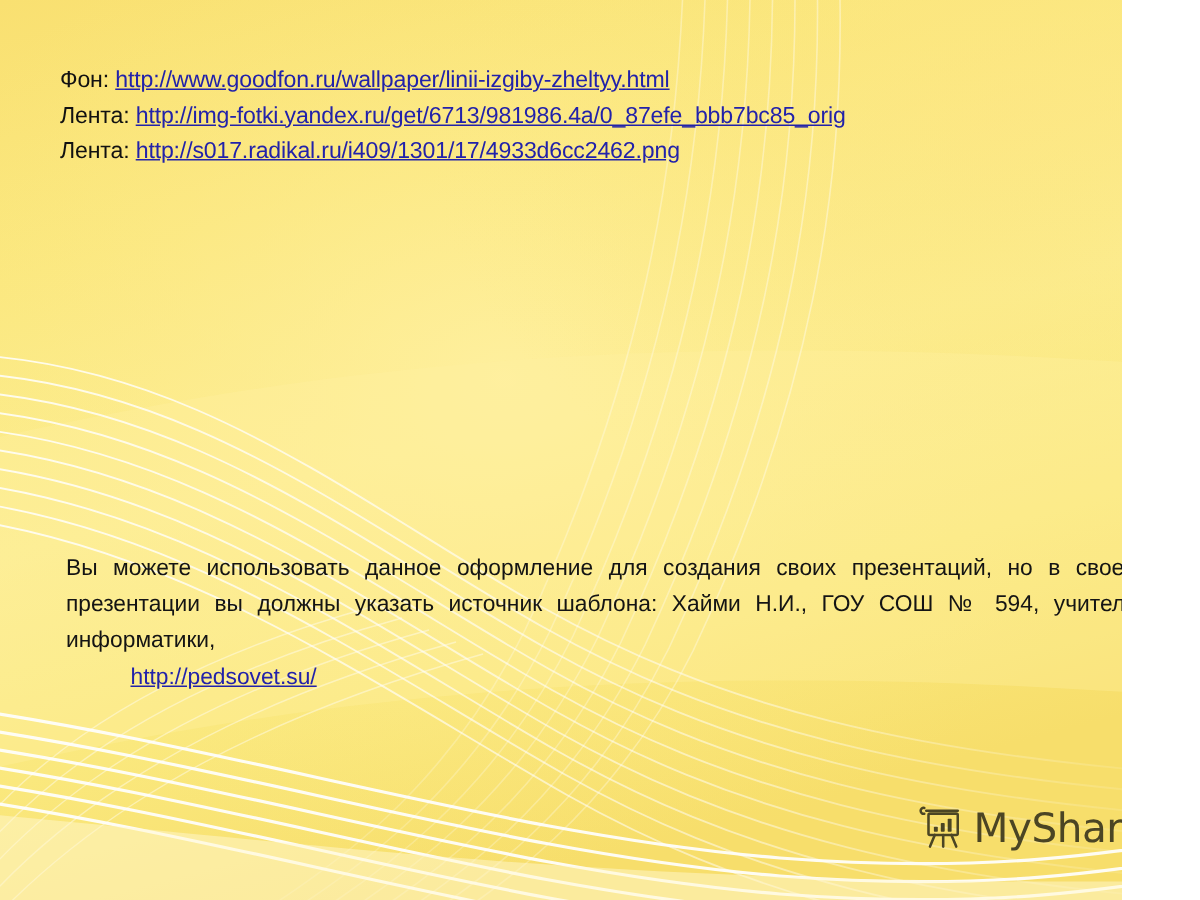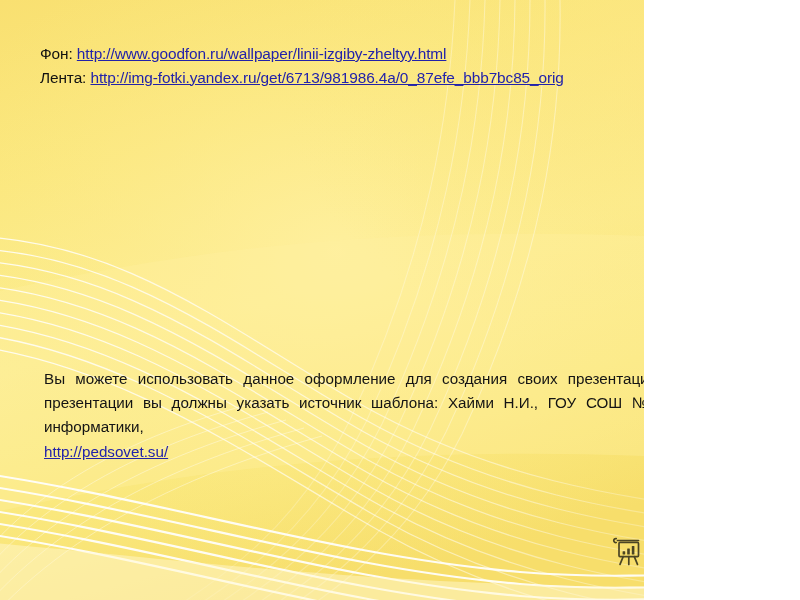--- a/index.html
+++ b/index.html
@@ -7,21 +7,21 @@
     margin: 0;
     padding: 0;
     background: #ffffff;
   }
   body {
     font-family: "Liberation Sans", "DejaVu Sans", sans-serif;
   }
 
   #slide {
     position: relative;
-    width: 644px;
+    width: 748px;
     height: 600px;
     overflow: hidden;
     background: #a3a3a3;
   }
 
   
   #bg-art {
     position: absolute;
     inset: 0;
     width: 800px;
@@ -68,20 +68,21 @@
   }
   #notice .notice-body {
     display: block;
   }
   #notice .notice-link {
     display: inline-block;
     color: #2222aa;
     text-decoration: underline;
     text-underline-offset: 1px;
     margin-top: 0;
+    margin-left: 43px;
   }
   #notice-line-4 {
     display: block;
   }
 
   
   #myshared-logo {
     position: absolute;
     left: 611px;
     top: 534px;
@@ -211,20 +212,24 @@
 
   <div id="link-list">
     <div class="link-row">
       <span class="lbl">Фон:</span>
       <span class="url">http://www.goodfon.ru/wallpaper/linii-izgiby-zheltyy.html</span>
     </div>
     <div class="link-row">
       <span class="lbl">Лента:</span>
       <span class="url">http://img-fotki.yandex.ru/get/6713/981986.4a/0_87efe_bbb7bc85_orig</span>
     </div>
+    <div class="link-row">
+      <span class="lbl">Лента:</span>
+      <span class="url">http://s017.radikal.ru/i409/1301/17/4933d6cc2462.png</span>
+    </div>
   </div>
 
   <div id="notice">
     <span class="notice-body">Вы можете использовать данное оформление для создания своих презентаций, но в своей презентации вы должны указать источник шаблона: Хайми Н.И., ГОУ СОШ № 594, учитель информатики,</span>
     <span id="notice-line-4">
       <a class="notice-link" href="#">http://pedsovet.su/</a>
     </span>
   </div>
 
   <div id="myshared-logo">

